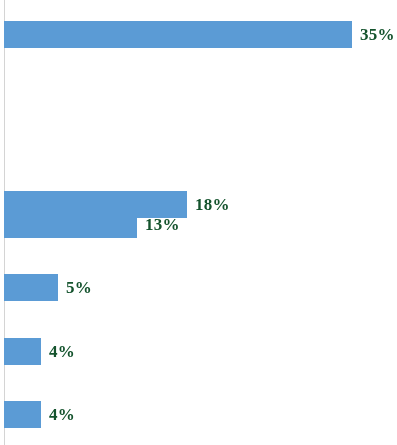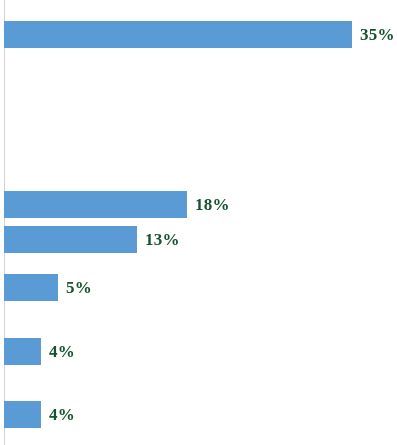--- a/index.html
+++ b/index.html
@@ -62,21 +62,21 @@
     <div class="bar" style="width: 348px; background: rgb(91, 155, 213);"></div>
     <div class="bar-label">35%</div>
   </div>
 
 
   <div class="bar-row" style="top: 148px; margin-top: 43px;">
     <div class="bar" style="width: 183px; background: rgb(91, 155, 213);"></div>
     <div class="bar-label">18%</div>
   </div>
 
-  <div class="bar-row" style="top: 226px;">
+  <div class="bar-row" style="top: 211px;">
     <div class="bar" style="width: 133px; background: rgb(91, 155, 213);"></div>
     <div class="bar-label">13%</div>
   </div>
 
   <div class="bar-row" style="top: 274px;">
     <div class="bar" style="width: 54px; background: rgb(91, 155, 213);"></div>
     <div class="bar-label">5%</div>
   </div>
 
   <div class="bar-row" style="top: 338px;">

